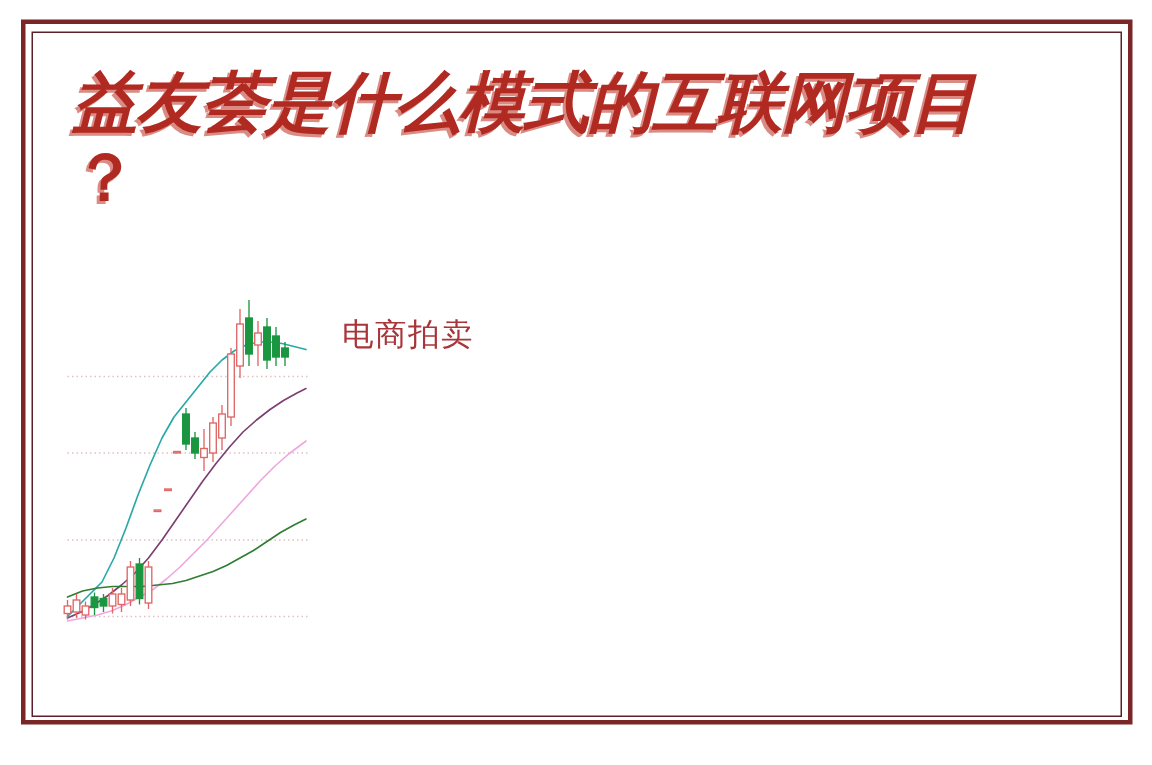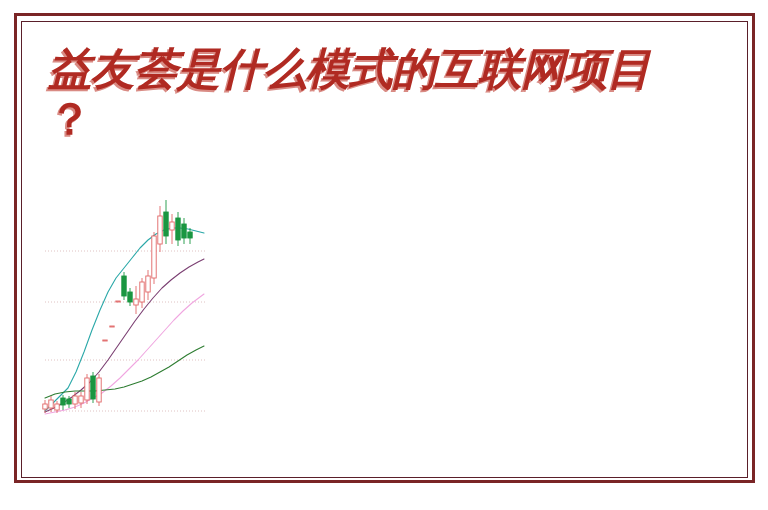--- a/index.html
+++ b/index.html
@@ -202,14 +202,15 @@
           <line x1="184" x2="184" y1="218" y2="244" stroke="#1a9641" stroke-width="0.9"></line>
           <rect x="181.8" y="224" width="4.4" height="14" fill="#1a9641" stroke="#1a9641" stroke-width="0.9"></rect>
         </g>
         <g>
           <line x1="190" x2="190" y1="228" y2="244" stroke="#1a9641" stroke-width="0.9"></line>
           <rect x="187.8" y="232" width="4.4" height="6" fill="#1a9641" stroke="#1a9641" stroke-width="0.9"></rect>
         </g>
       </svg>
   </div>
 
+  <div class="chart-caption">电商拍卖</div>
 
 </div>
 
 </body></html>

